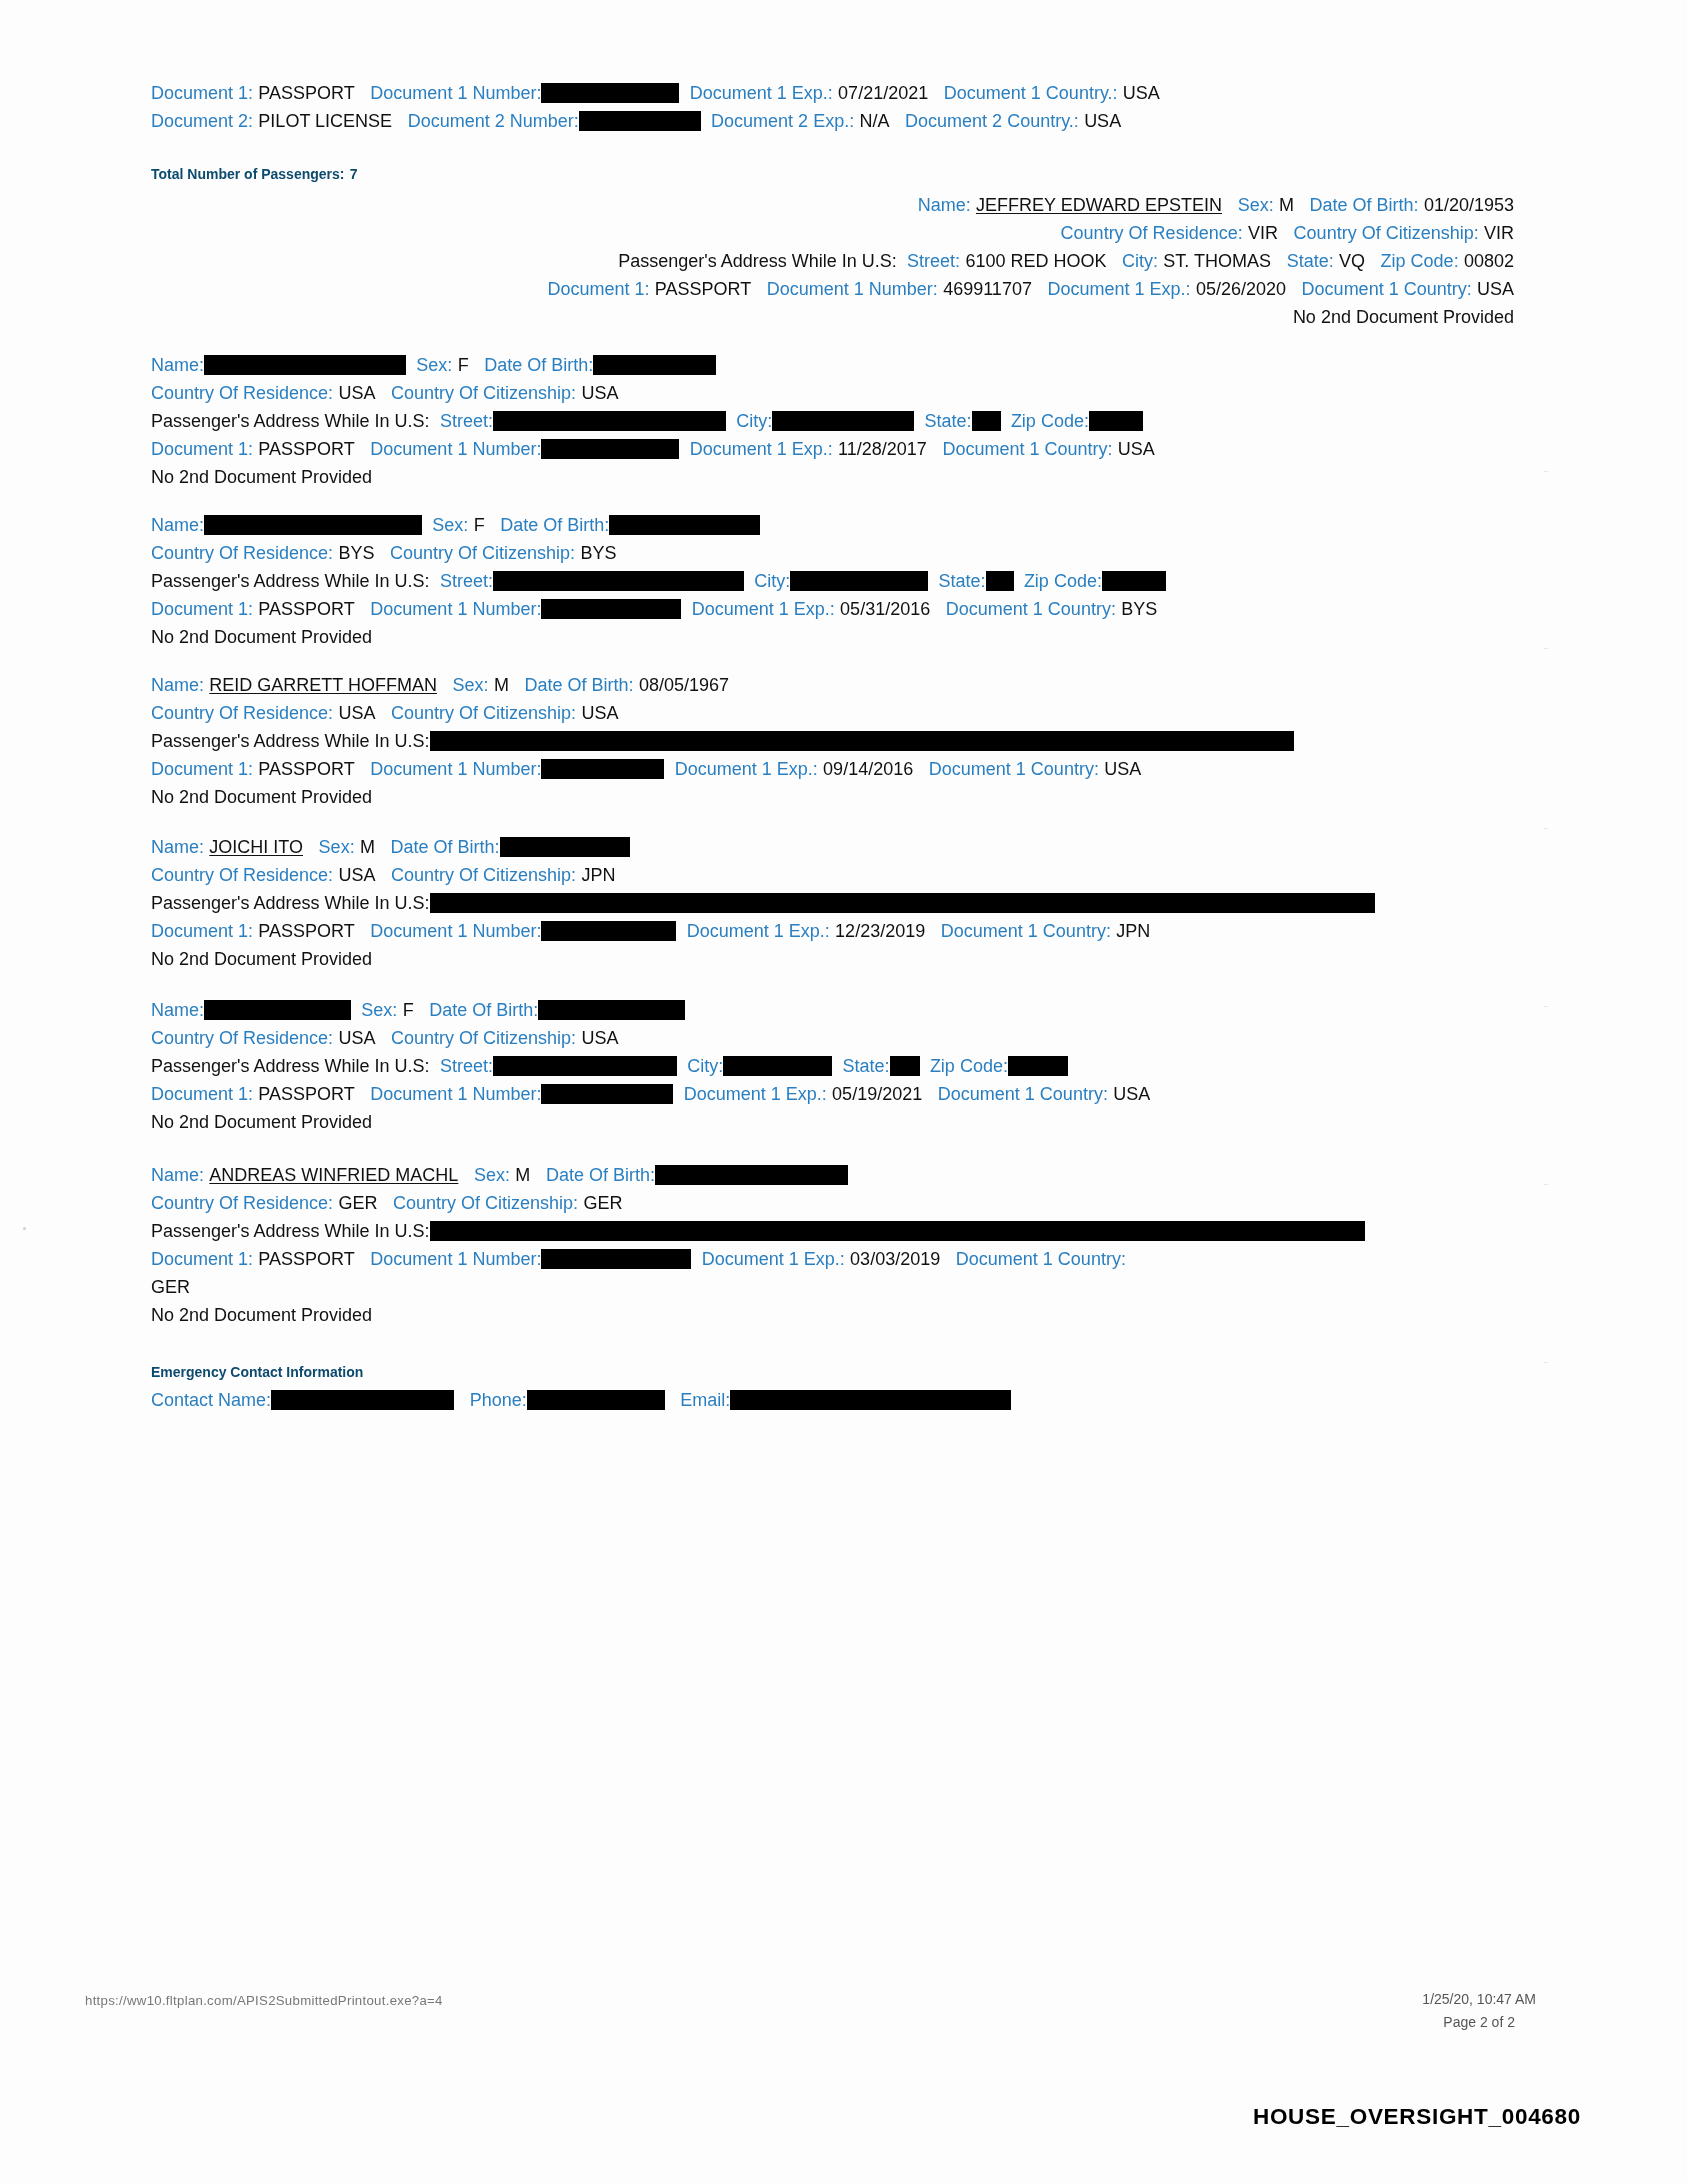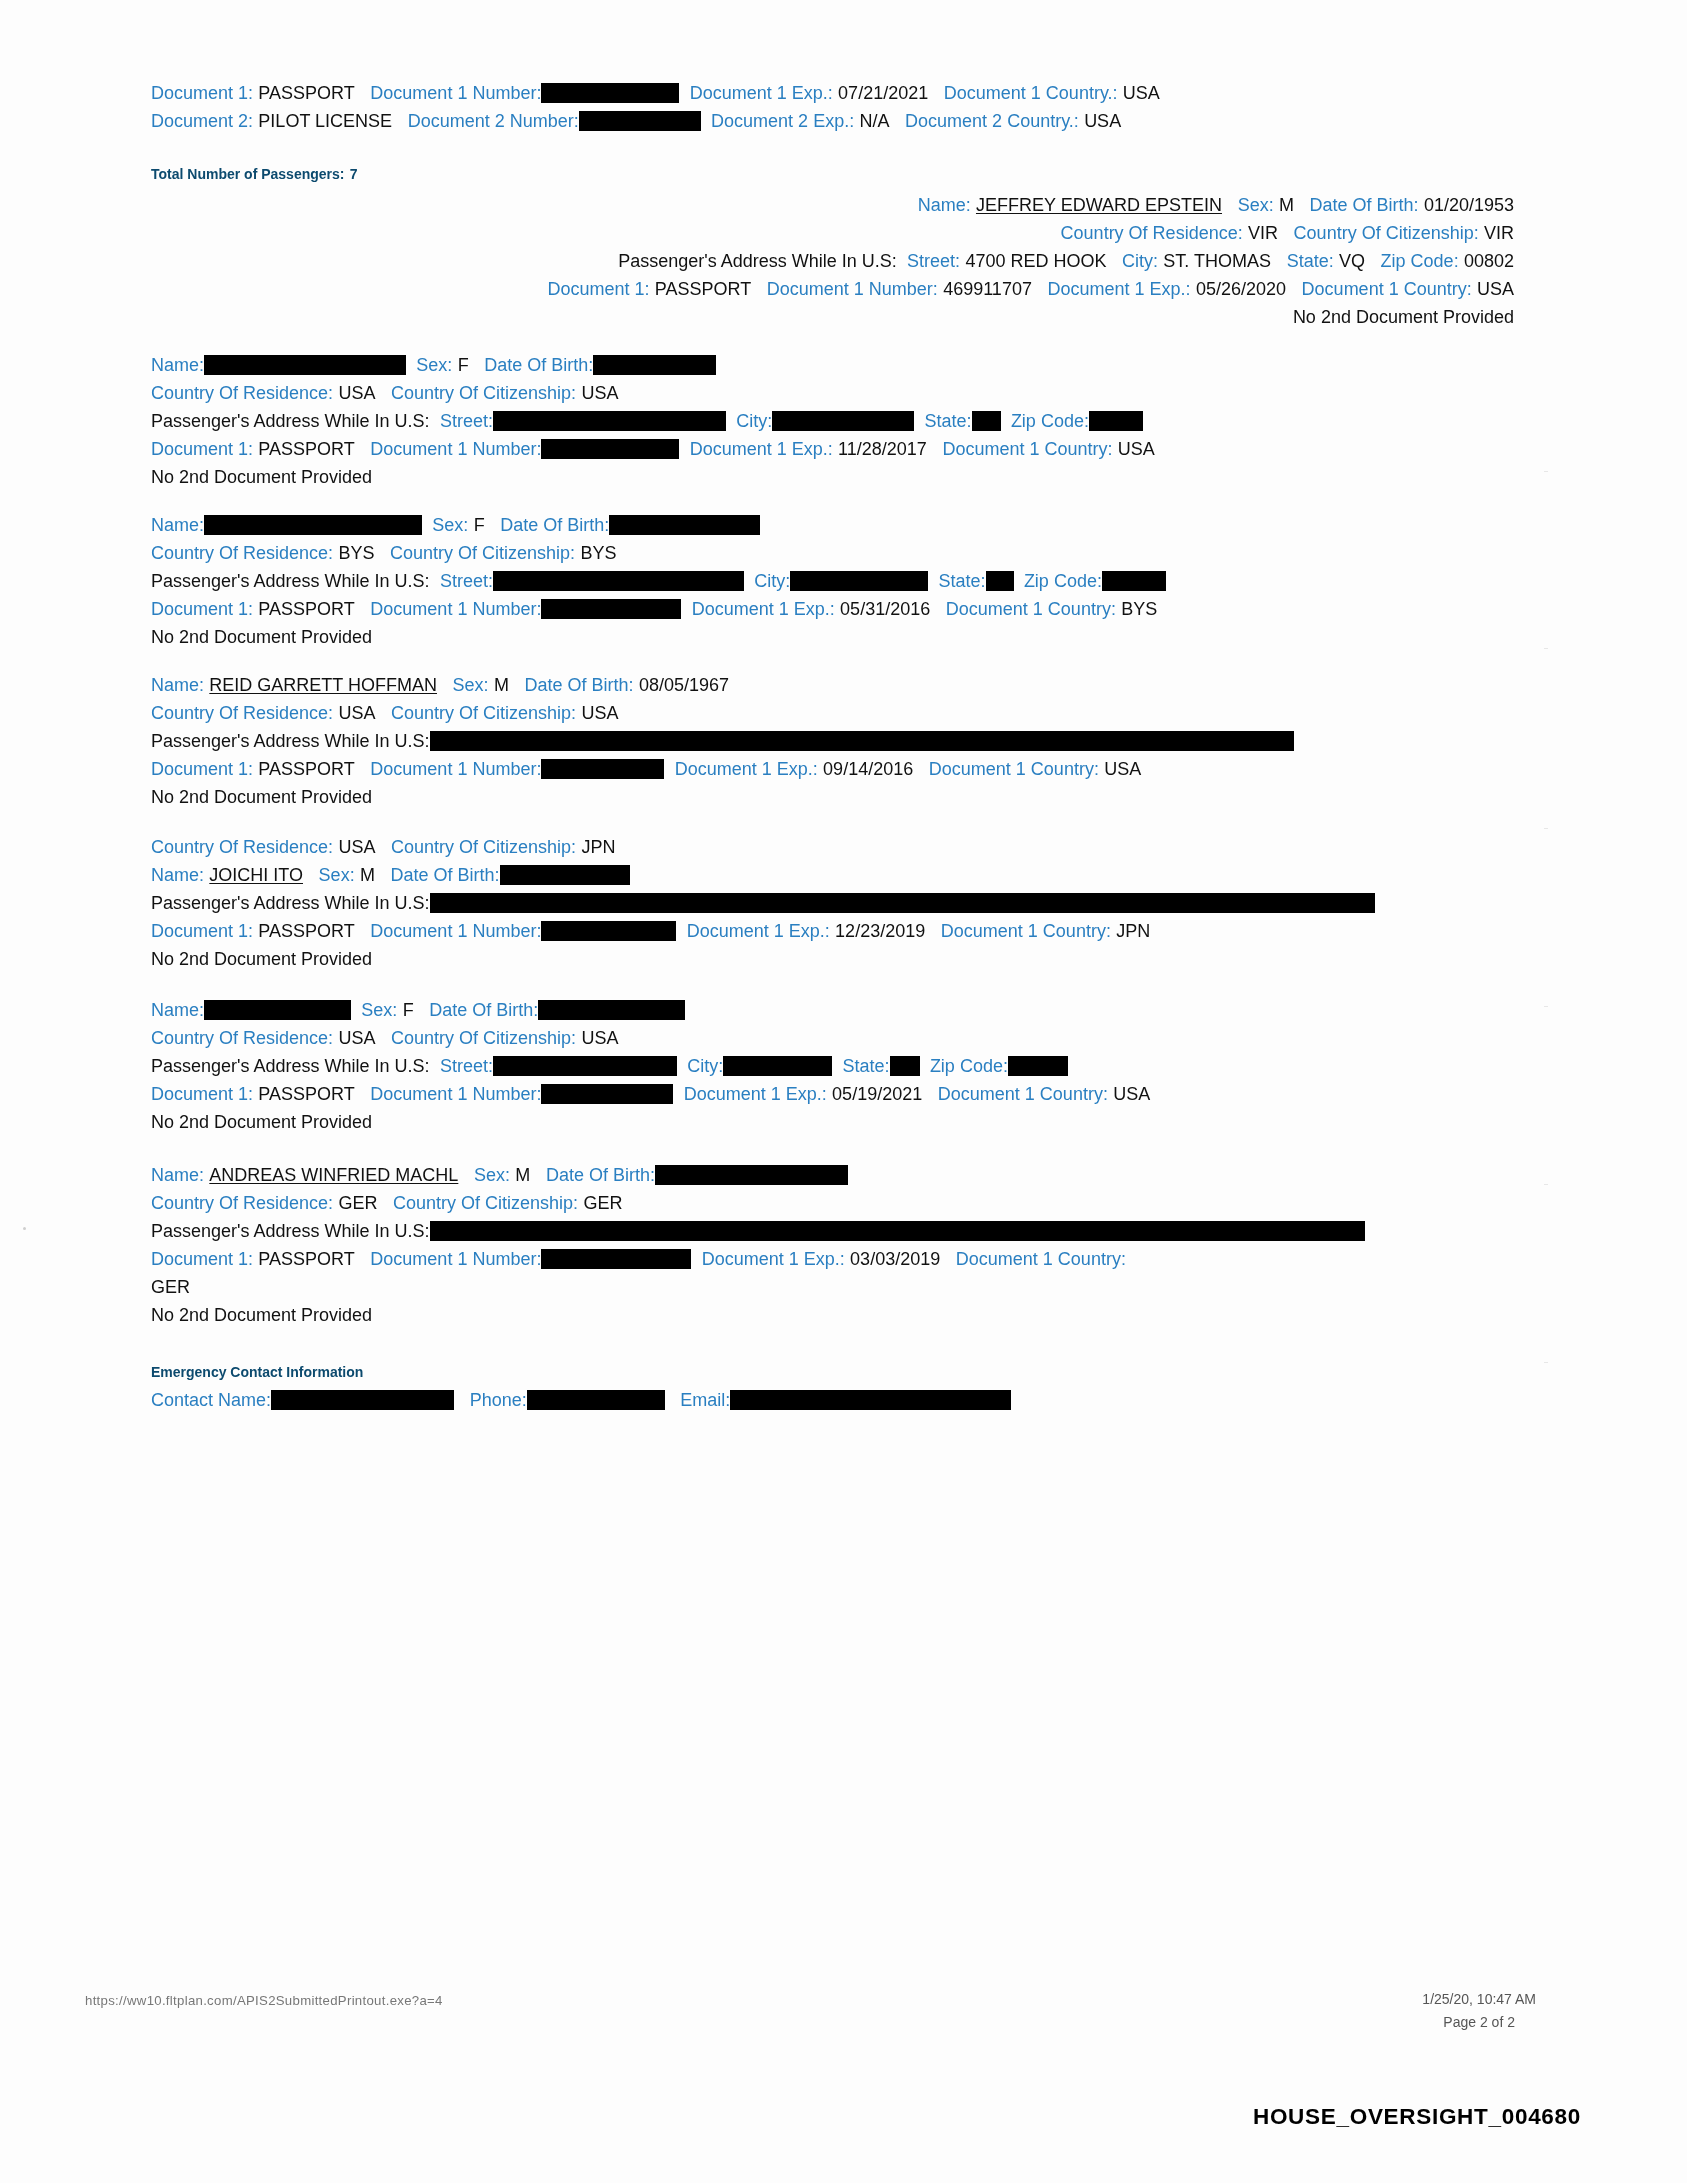--- a/index.html
+++ b/index.html
@@ -143,21 +143,21 @@
         <span class="lbl">Name:</span><span class="sp-sm"></span><span class="val und">JEFFREY EDWARD EPSTEIN</span><span class="sp"></span>
         <span class="lbl">Sex:</span><span class="sp-sm"></span><span class="val">M</span><span class="sp"></span>
         <span class="lbl">Date Of Birth:</span><span class="sp-sm"></span><span class="val">01/20/1953</span>
       </div>
       <div class="line">
         <span class="lbl">Country Of Residence:</span><span class="sp-sm"></span><span class="val">VIR</span><span class="sp"></span>
         <span class="lbl">Country Of Citizenship:</span><span class="sp-sm"></span><span class="val">VIR</span>
       </div>
       <div class="line">
         <span class="val">Passenger's Address While In U.S:</span><span class="sp-sm"></span>
-        <span class="lbl">Street:</span><span class="sp-sm"></span><span class="val">4700 RED HOOK</span><span class="sp"></span>
+        <span class="lbl">Street:</span><span class="sp-sm"></span><span class="val">6100 RED HOOK</span><span class="sp"></span>
         <span class="lbl">City:</span><span class="sp-sm"></span><span class="val">ST. THOMAS</span><span class="sp"></span>
         <span class="lbl">State:</span><span class="sp-sm"></span><span class="val">VQ</span><span class="sp"></span>
         <span class="lbl">Zip Code:</span><span class="sp-sm"></span><span class="val">00802</span>
       </div>
       <div class="line">
         <span class="lbl">Document 1:</span><span class="sp-sm"></span><span class="val">PASSPORT</span><span class="sp"></span>
         <span class="lbl">Document 1 Number:</span><span class="sp-sm"></span><span class="val">469911707</span><span class="sp"></span>
         <span class="lbl">Document 1 Exp.:</span><span class="sp-sm"></span><span class="val">05/26/2020</span><span class="sp"></span>
         <span class="lbl">Document 1 Country:</span><span class="sp-sm"></span><span class="val">USA</span>
       </div>
@@ -233,27 +233,27 @@
         <span class="lbl">Document 1:</span><span class="sp-sm"></span><span class="val">PASSPORT</span><span class="sp"></span>
         <span class="lbl">Document 1 Number:</span><span class="redact" style="width:123px;"></span><span class="sp-sm"></span>
         <span class="lbl">Document 1 Exp.:</span><span class="sp-sm"></span><span class="val">09/14/2016</span><span class="sp"></span>
         <span class="lbl">Document 1 Country:</span><span class="sp-sm"></span><span class="val">USA</span>
       </div>
       <div class="line val">No 2nd Document Provided</div>
     </div>
 
     <div class="block" style="margin-bottom:22.5px;">
       <div class="line">
-        <span class="lbl">Country Of Residence:</span><span class="sp-sm"></span><span class="val">USA</span><span class="sp"></span>
-        <span class="lbl">Country Of Citizenship:</span><span class="sp-sm"></span><span class="val">JPN</span>
-      </div>
-      <div class="line">
         <span class="lbl">Name:</span><span class="sp-sm"></span><span class="val und">JOICHI ITO</span><span class="sp"></span>
         <span class="lbl">Sex:</span><span class="sp-sm"></span><span class="val">M</span><span class="sp"></span>
         <span class="lbl">Date Of Birth:</span><span class="redact" style="width:130px;"></span>
+      </div>
+      <div class="line">
+        <span class="lbl">Country Of Residence:</span><span class="sp-sm"></span><span class="val">USA</span><span class="sp"></span>
+        <span class="lbl">Country Of Citizenship:</span><span class="sp-sm"></span><span class="val">JPN</span>
       </div>
       <div class="line">
         <span class="val">Passenger's Address While In U.S:</span><span class="redact" style="width:945px;"></span>
       </div>
       <div class="line">
         <span class="lbl">Document 1:</span><span class="sp-sm"></span><span class="val">PASSPORT</span><span class="sp"></span>
         <span class="lbl">Document 1 Number:</span><span class="redact" style="width:135px;"></span><span class="sp-sm"></span>
         <span class="lbl">Document 1 Exp.:</span><span class="sp-sm"></span><span class="val">12/23/2019</span><span class="sp"></span>
         <span class="lbl">Document 1 Country:</span><span class="sp-sm"></span><span class="val">JPN</span>
       </div>

